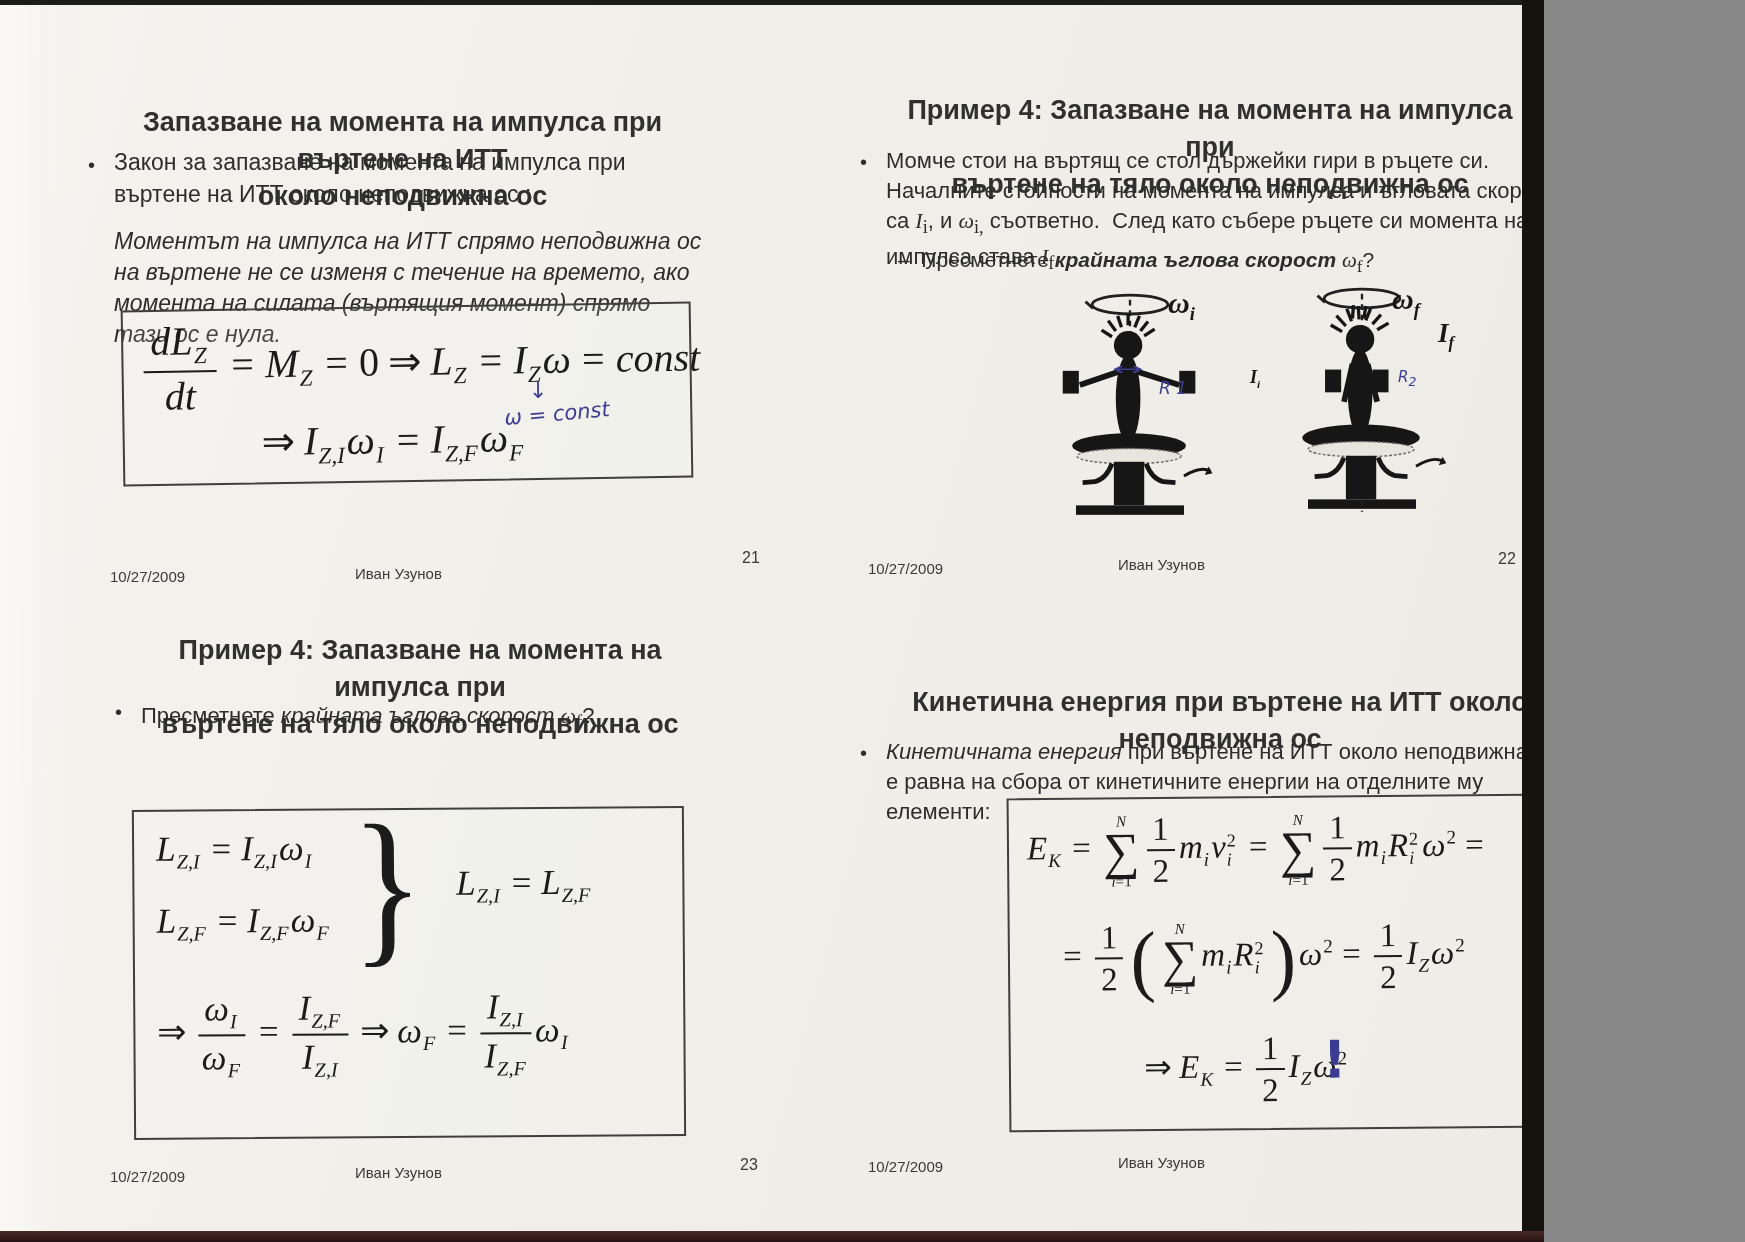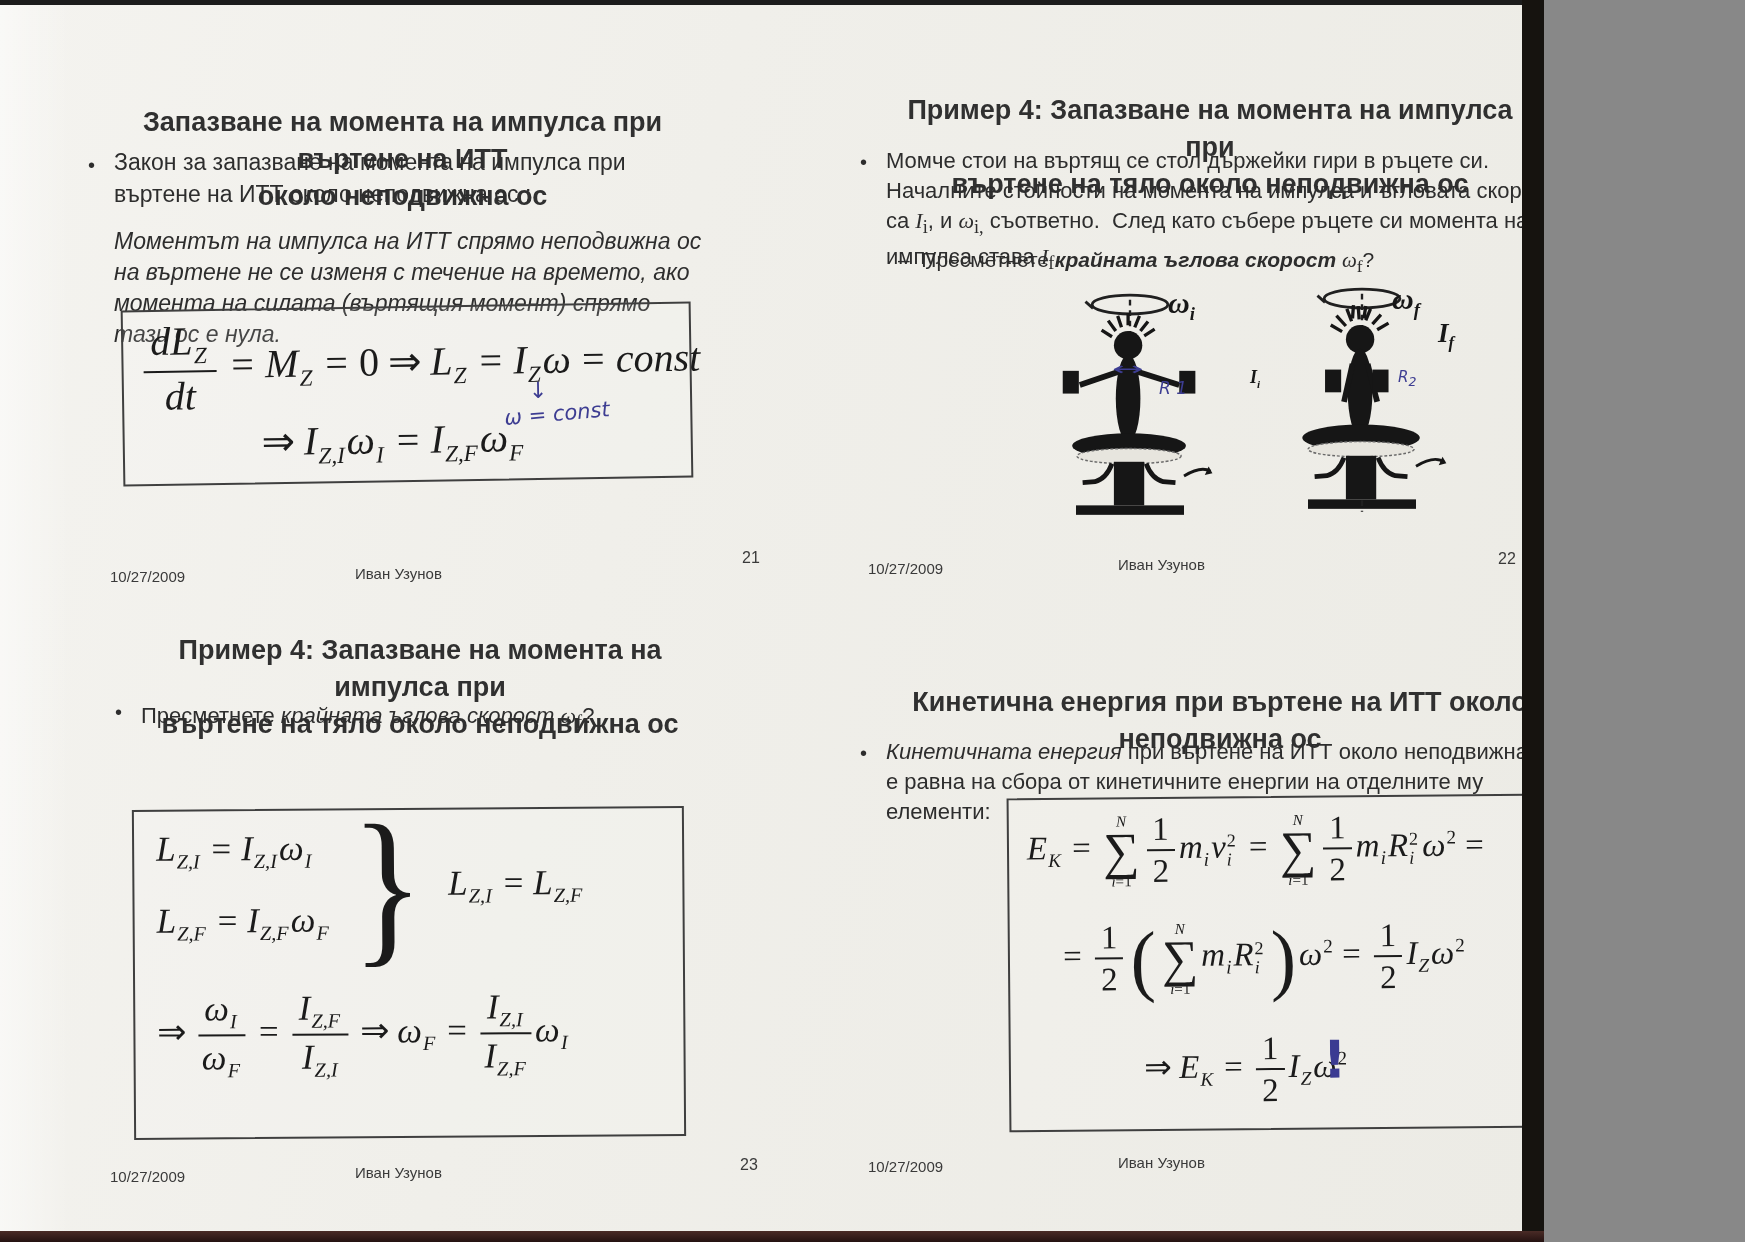--- a/index.html
+++ b/index.html
@@ -31,21 +31,21 @@
   .frac{display:inline-flex;flex-direction:column;align-items:center;vertical-align:middle;line-height:1.12;margin:0 4px;}
   .fn{border-bottom:0.07em solid #1b1b1b;padding:0 0.18em 0.04em;}
   .fd{padding-top:0.06em;}
   .sum{display:inline-flex;flex-direction:column;align-items:center;vertical-align:middle;line-height:1;margin:0 3px;}
   .ss{font-size:1.55em;line-height:0.82;}
   .sl{font-size:0.46em;line-height:1.15;}
   .stk{display:inline-flex;flex-direction:column;align-items:flex-start;vertical-align:middle;font-size:0.55em;line-height:1.05;margin:0 4px 0 1px;}
   .bp{font-size:2.3em;vertical-align:middle;line-height:0;margin:0 0.04em;font-weight:300;display:inline-block;transform:scaleY(1.05);}
   .brace{font-size:4.3em;vertical-align:middle;line-height:0;margin-left:0.08em;display:inline-block;transform:scaleY(1.15);font-weight:300;}
   .syscol{display:inline-flex;flex-direction:column;gap:28px;vertical-align:middle;}
-  .sysres{margin-left:16px;vertical-align:middle;}
+  .sysres{margin-left:24px;vertical-align:middle;}
   .ft{position:absolute;font-size:15px;color:#3a3a3a;}
   .hw{position:absolute;font-family:"DejaVu Sans",sans-serif;font-style:italic;color:#3d3d92;white-space:nowrap;}
   .hw-u{text-decoration:underline;}
   .figlab{position:absolute;font-family:"Liberation Serif",serif;font-weight:bold;font-style:italic;color:#171717;white-space:nowrap;}
   .figlab sub{font-size:0.62em;}
   .fig-svg{position:absolute;}
   .st{stroke:#202020;stroke-width:3;fill:none;}
   .dash{stroke-dasharray:6 5;stroke-width:2.5;}
   .excl{position:absolute;color:#3b3b92;font-weight:bold;font-family:"DejaVu Sans",sans-serif;}
 </style>

